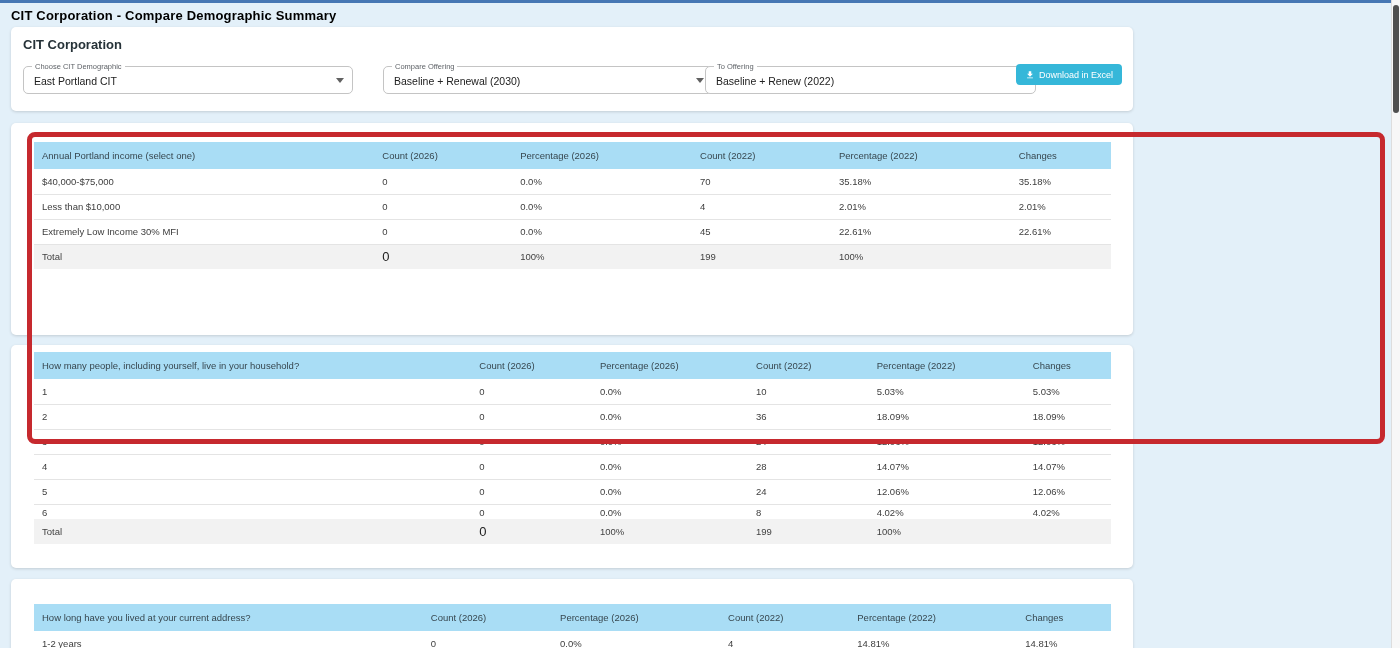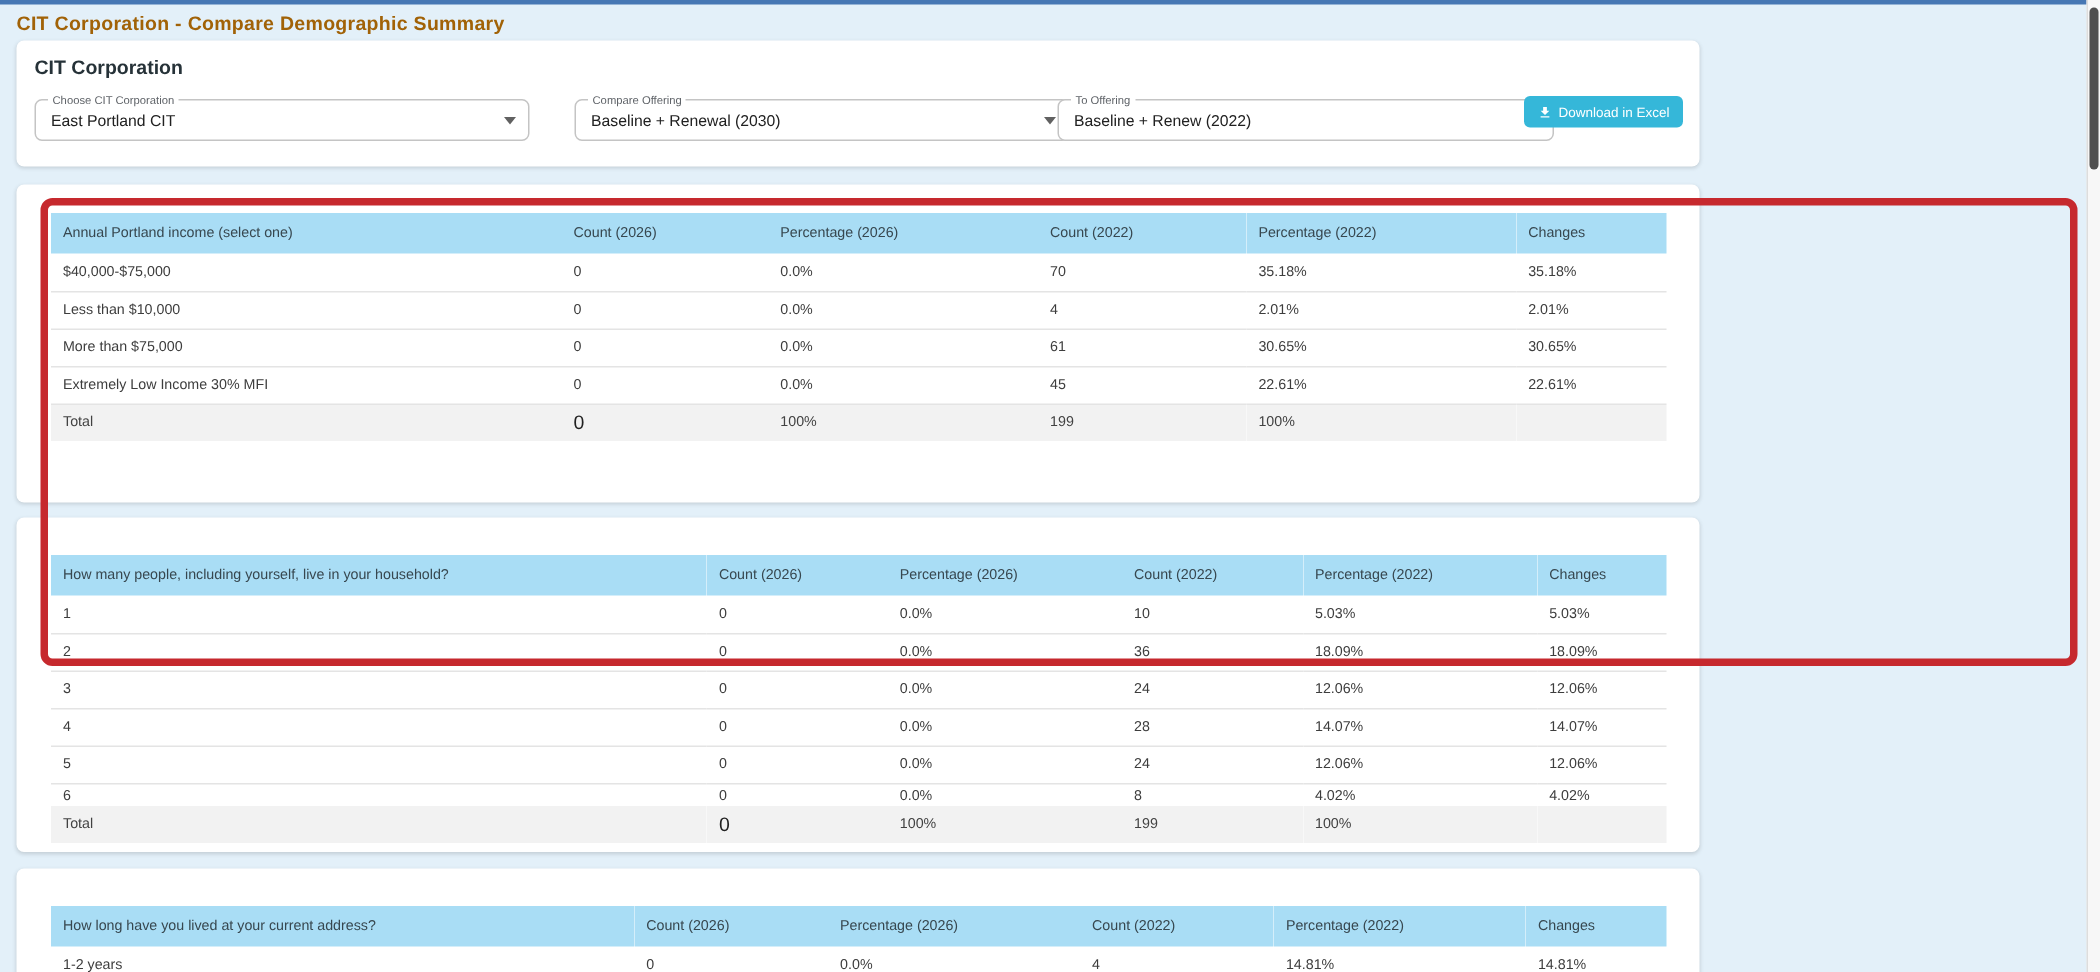--- a/index.html
+++ b/index.html
@@ -12,21 +12,21 @@
   html,body{width:1400px;height:648px;overflow:hidden;}
   body{
     font-family:"Liberation Sans","DejaVu Sans",sans-serif;
     background:#e3f0f9;
     position:relative;
     color:#333;
   }
   .top-strip{position:absolute;left:0;top:0;width:100%;height:3px;background:var(--top-bar);}
   .page-title{
     position:absolute;left:11px;top:8px;
-    font-size:13px;font-weight:bold;color:#a16207;letter-spacing:.2px;
+    font-size:13px;font-weight:bold;color:#000000;letter-spacing:.2px;
   }
   .card{
     position:absolute;left:11px;width:1122px;
     background:#fff;border-radius:5px;
     box-shadow:0 1px 3px rgba(0,0,0,.15);
   }
   .card-panel{top:27px;height:84px;}
   .card-t0{top:123px;height:212px;}
   .card-t1{top:345px;height:223px;}
   .card-t2{top:579px;height:140px;}
@@ -59,21 +59,21 @@
   .sel-2{left:694px;width:331px;}
   .download-btn{
     position:absolute;right:11px;top:37px;height:21px;
     background:var(--btn-bg);color:#fff;border:none;border-radius:4px;
     font-size:9px;font-family:inherit;
     display:flex;align-items:center;gap:4px;padding:0 9px;cursor:pointer;
   }
   .download-btn svg{display:block;}
   
   .table-wrap{padding:19px 22px 0 23px;}
-  .card-t1 .table-wrap{padding-top:25px;}
+  .card-t1 .table-wrap{padding-top:7px;}
   .card-t2 .table-wrap{padding-top:25px;}
   table.data-table{width:100%;border-collapse:collapse;table-layout:fixed;}
   table.data-table thead th{
     background:var(--header-bg);
     font-size:9.5px;font-weight:500;color:#37474f;
     text-align:left;padding:0 4px 0 8px;height:27px;white-space:nowrap;overflow:hidden;
   }
   table.data-table td{
     font-size:9.5px;color:#3d3d3d;
     padding:0 4px 0 8px;height:25px;
@@ -115,21 +115,21 @@
 <body>
 
 <div class="top-strip"></div>
 
 <div class="page-title">CIT Corporation - Compare Demographic Summary</div>
 
 <div class="card card-panel">
   <div class="panel-heading">CIT Corporation</div>
 
   <div class="select-box sel-0">
-    <span class="flabel">Choose CIT Corporation</span>
+    <span class="flabel">Choose CIT Demographic</span>
     <span class="value">East Portland CIT</span>
     <span class="arrow"></span>
   </div>
 
   <div class="select-box sel-1">
     <span class="flabel">Compare Offering</span>
     <span class="value">Baseline + Renewal (2030)</span>
     <span class="arrow"></span>
   </div>
 
@@ -179,28 +179,20 @@
           </tr>
           <tr>
             <td>Less than $10,000</td>
             <td>0</td>
             <td>0.0%</td>
             <td>4</td>
             <td>2.01%</td>
             <td>2.01%</td>
           </tr>
           <tr>
-            <td>More than $75,000</td>
-            <td>0</td>
-            <td>0.0%</td>
-            <td>61</td>
-            <td>30.65%</td>
-            <td>30.65%</td>
-          </tr>
-          <tr>
             <td>Extremely Low Income 30% MFI</td>
             <td>0</td>
             <td>0.0%</td>
             <td>45</td>
             <td>22.61%</td>
             <td>22.61%</td>
           </tr>
           <tr class="total-row">
             <td>Total</td>
             <td>0</td>

